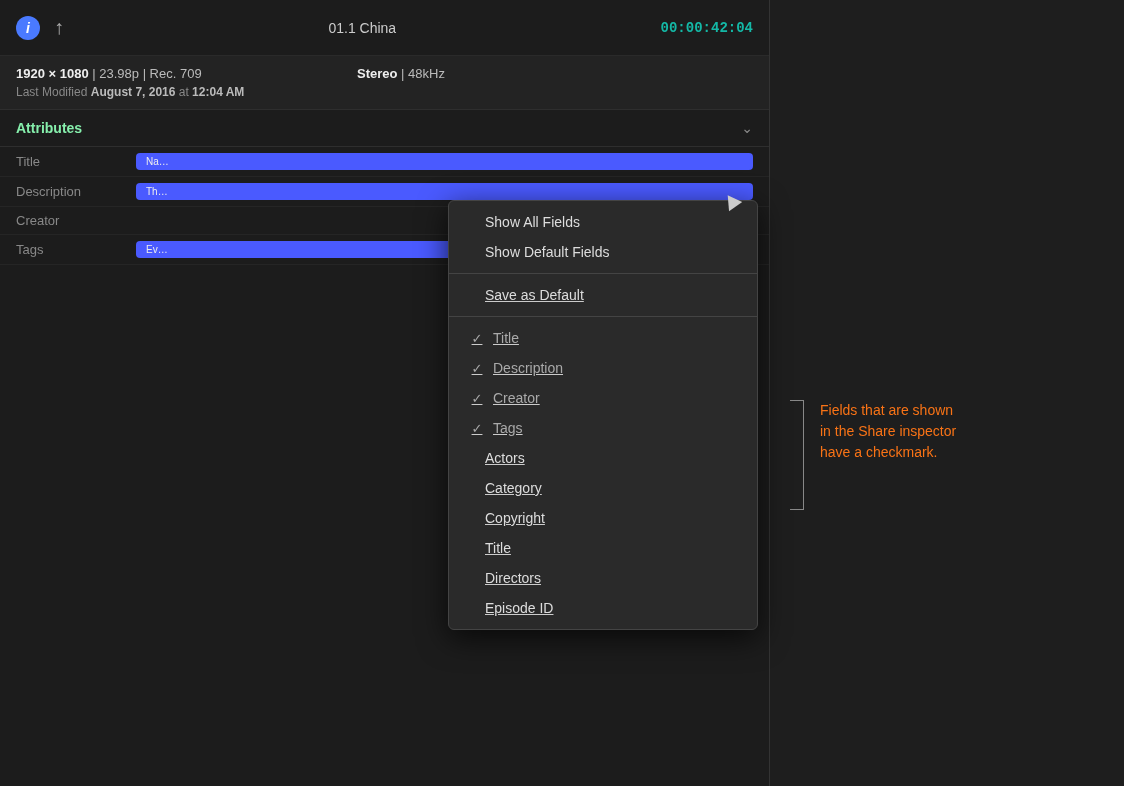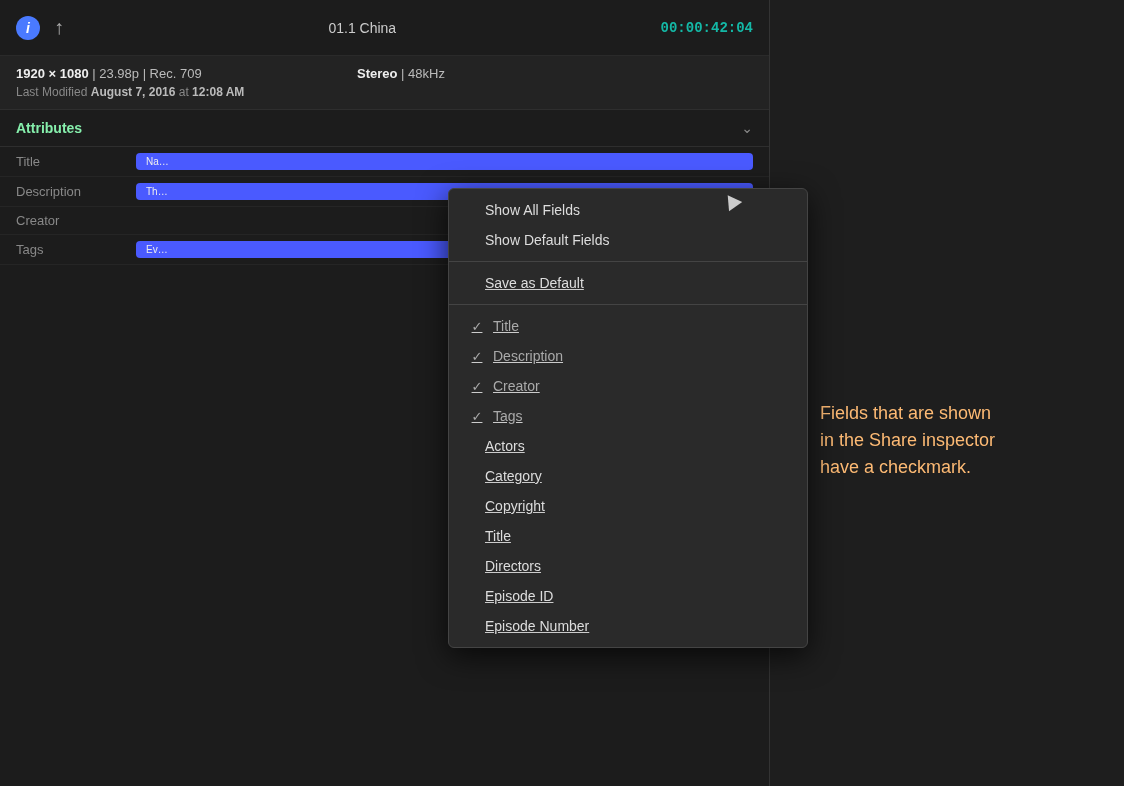--- a/index.html
+++ b/index.html
@@ -152,22 +152,22 @@
       flex: 1;
       text-overflow: ellipsis;
       overflow: hidden;
       white-space: nowrap;
     }
 
     
     .dropdown-menu {
       position: absolute;
       left: 448px;
-      top: 188px;
-      width: 360px;
+      top: 200px;
+      width: 310px;
       background: #2a2a2a;
       border: 1px solid #444;
       border-radius: 6px;
       box-shadow: 0 8px 30px rgba(0,0,0,0.7);
       z-index: 100;
       overflow: hidden;
     }
 
     .menu-section {
       padding: 6px 0;
@@ -206,22 +206,22 @@
 
     
     .right-panel {
       position: absolute;
       left: 790px;
       top: 400px;
       width: 334px;
     }
 
     .annotation-text {
-      font-size: 18px;
-      color: #fdba74;
+      font-size: 14px;
+      color: #f97316;
       line-height: 1.5;
       padding-left: 10px;
     }
 
     
     .cursor {
       position: absolute;
       left: 724px;
       top: 198px;
       width: 0;
@@ -249,21 +249,21 @@
     </div>
   </div>
 
   <div class="meta-bar">
     <div class="meta-row1">
       <strong>1920 × 1080</strong><span> | 23.98p | Rec. 709</span>
       &nbsp;&nbsp;&nbsp;&nbsp;&nbsp;&nbsp;&nbsp;&nbsp;&nbsp;&nbsp;&nbsp;&nbsp;&nbsp;&nbsp;&nbsp;&nbsp;&nbsp;&nbsp;&nbsp;&nbsp;&nbsp;&nbsp;&nbsp;&nbsp;&nbsp;&nbsp;&nbsp;&nbsp;&nbsp;&nbsp;&nbsp;&nbsp;&nbsp;&nbsp;&nbsp;&nbsp;&nbsp;&nbsp;&nbsp;&nbsp;&nbsp;
       <strong>Stereo</strong><span> | 48kHz</span>
     </div>
     <div class="meta-row2">
-      <span>Last Modified </span><strong>August 7, 2016</strong><span> at </span><strong>12:08 AM</strong>
+      <span>Last Modified </span><strong>August 7, 2016</strong><span> at </span><strong>12:04 AM</strong>
     </div>
   </div>
 
   <div class="attributes-section">
     <div class="attributes-header">
       <span class="attributes-title">Attributes</span>
       <span class="chevron-icon">⌄</span>
     </div>
 
     <div class="field-row">
@@ -332,23 +332,20 @@
       <span>Copyright</span>
     </div>
     <div class="menu-item unchecked">
       <span>Title</span>
     </div>
     <div class="menu-item unchecked">
       <span>Directors</span>
     </div>
     <div class="menu-item unchecked">
       <span>Episode ID</span>
-    </div>
-    <div class="menu-item unchecked">
-      <span>Episode Number</span>
     </div>
 
   </div>
 </div>
 
 <div class="right-panel">
   <div style="position:relative; display:flex; align-items:flex-start; padding-left: 20px;">
 
     <div style="position:absolute; left:0; top:0; width:14px; height:110px; border-top: 1.5px solid #888; border-bottom: 1.5px solid #888; border-right: 1.5px solid #888;"></div>
     <div class="annotation-text">

